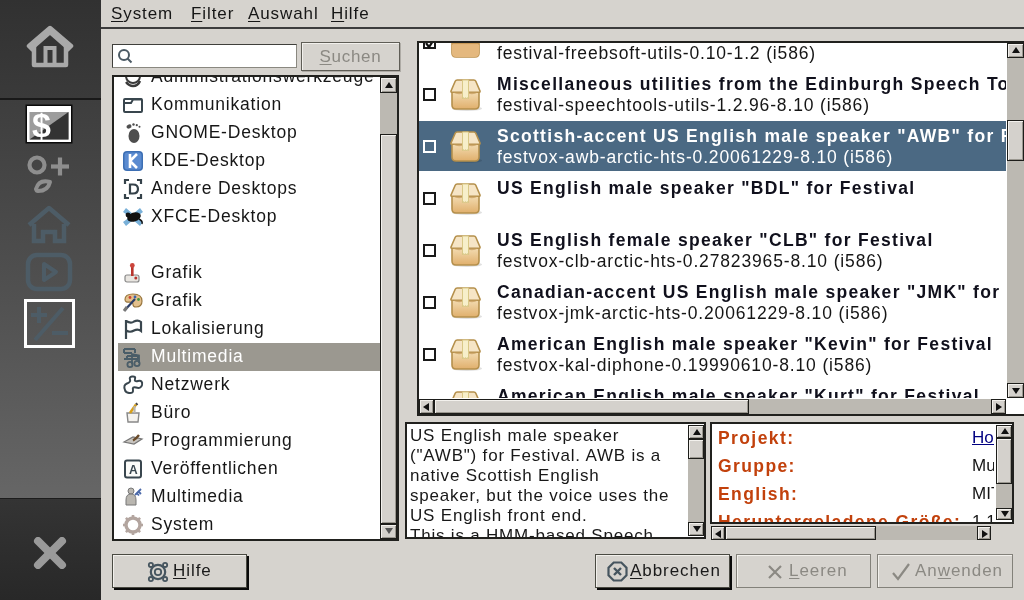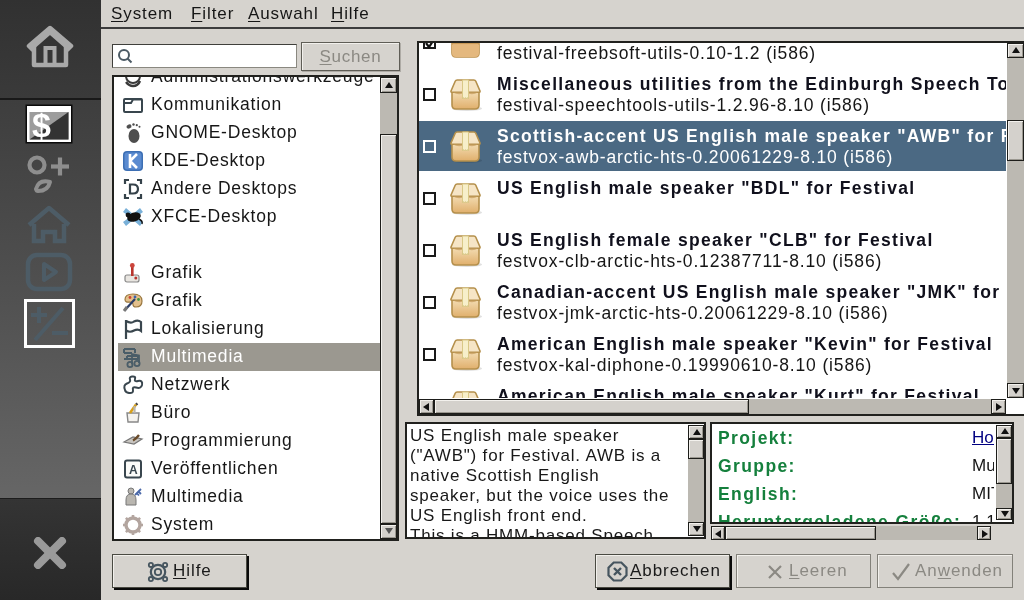--- a/index.html
+++ b/index.html
@@ -48,21 +48,21 @@
 .pkgsel { background:#4b6983; height:50px !important; }
 .pkgrow .cb { position:absolute; left:4px; top:19px; width:13px; height:13px; background:#fff; border:2px solid #1a1a1a; }
 .pkgsel .cb { background:transparent; border-color:#fff; }
 .pkgrow .pt { position:absolute; left:78px; top:5px; font-size:17.5px; font-weight:bold; color:#10101c; letter-spacing:1.3px; white-space:nowrap; }
 .pkgrow .ps { position:absolute; left:78px; top:26px; font-size:17.5px; color:#151515; letter-spacing:0.85px; white-space:nowrap; }
 .pkgsel .pt, .pkgsel .ps { color:#fff; }
 .pkgrow .pi { position:absolute; left:30px; top:9px; }
 
 
 #desctext { position:absolute; left:3px; top:2px; width:290px; font-size:17px; line-height:20px; color:#181818; letter-spacing:0.8px; }
-.detlabel { position:absolute; left:6px; font-size:17.5px; font-weight:bold; color:#15803d; white-space:nowrap; letter-spacing:1.4px; }
+.detlabel { position:absolute; left:6px; font-size:17.5px; font-weight:bold; color:#c2410c; white-space:nowrap; letter-spacing:1.4px; }
 .detval { position:absolute; left:260px; font-size:17px; color:#151515; white-space:nowrap; }
 .link { color:#000080; text-decoration:underline; }
 
 
 .gbtn { position:absolute; top:554px; height:34px; background:#d6d3ce; font-size:17px; color:#1a1a1a; letter-spacing:0.95px; }
 .gbtn.on { border:1px solid #4a4a42; box-shadow:2px 2px 0 #0a0a0a, inset 1px 1px 0 #f2f0ec; }
 .gbtn.off { border:1px solid #83817a; box-shadow:inset 1px 1px 0 #f2f0ec; color:#8b8983; }
 .gbtn .lbl { position:absolute; left:44px; top:6px; white-space:nowrap; }
 .gbtn svg, .gbtn .icn { position:absolute; left:16px; top:6px; }
 </style>
@@ -336,21 +336,21 @@
           <use href="#pkg"></use>
         </svg>
         <span class="pt">US English male speaker "BDL" for Festival</span>
       </div>
   <div class="pkgrow" style="top:182px">
         <div class="cb"></div>
         <svg class="pi" width="33" height="33" viewBox="0 0 33 33">
           <use href="#pkg"></use>
         </svg>
         <span class="pt">US English female speaker "CLB" for Festival</span>
-        <span class="ps">festvox-clb-arctic-hts-0.12387711-8.10 (i586)</span>
+        <span class="ps">festvox-clb-arctic-hts-0.27823965-8.10 (i586)</span>
       </div>
   <div class="pkgrow" style="top:234px">
         <div class="cb"></div>
         <svg class="pi" width="33" height="33" viewBox="0 0 33 33">
           <use href="#pkg"></use>
         </svg>
         <span class="pt">Canadian-accent US English male speaker "JMK" for Festival</span>
         <span class="ps">festvox-jmk-arctic-hts-0.20061229-8.10 (i586)</span>
       </div>
   <div class="pkgrow" style="top:286px">

